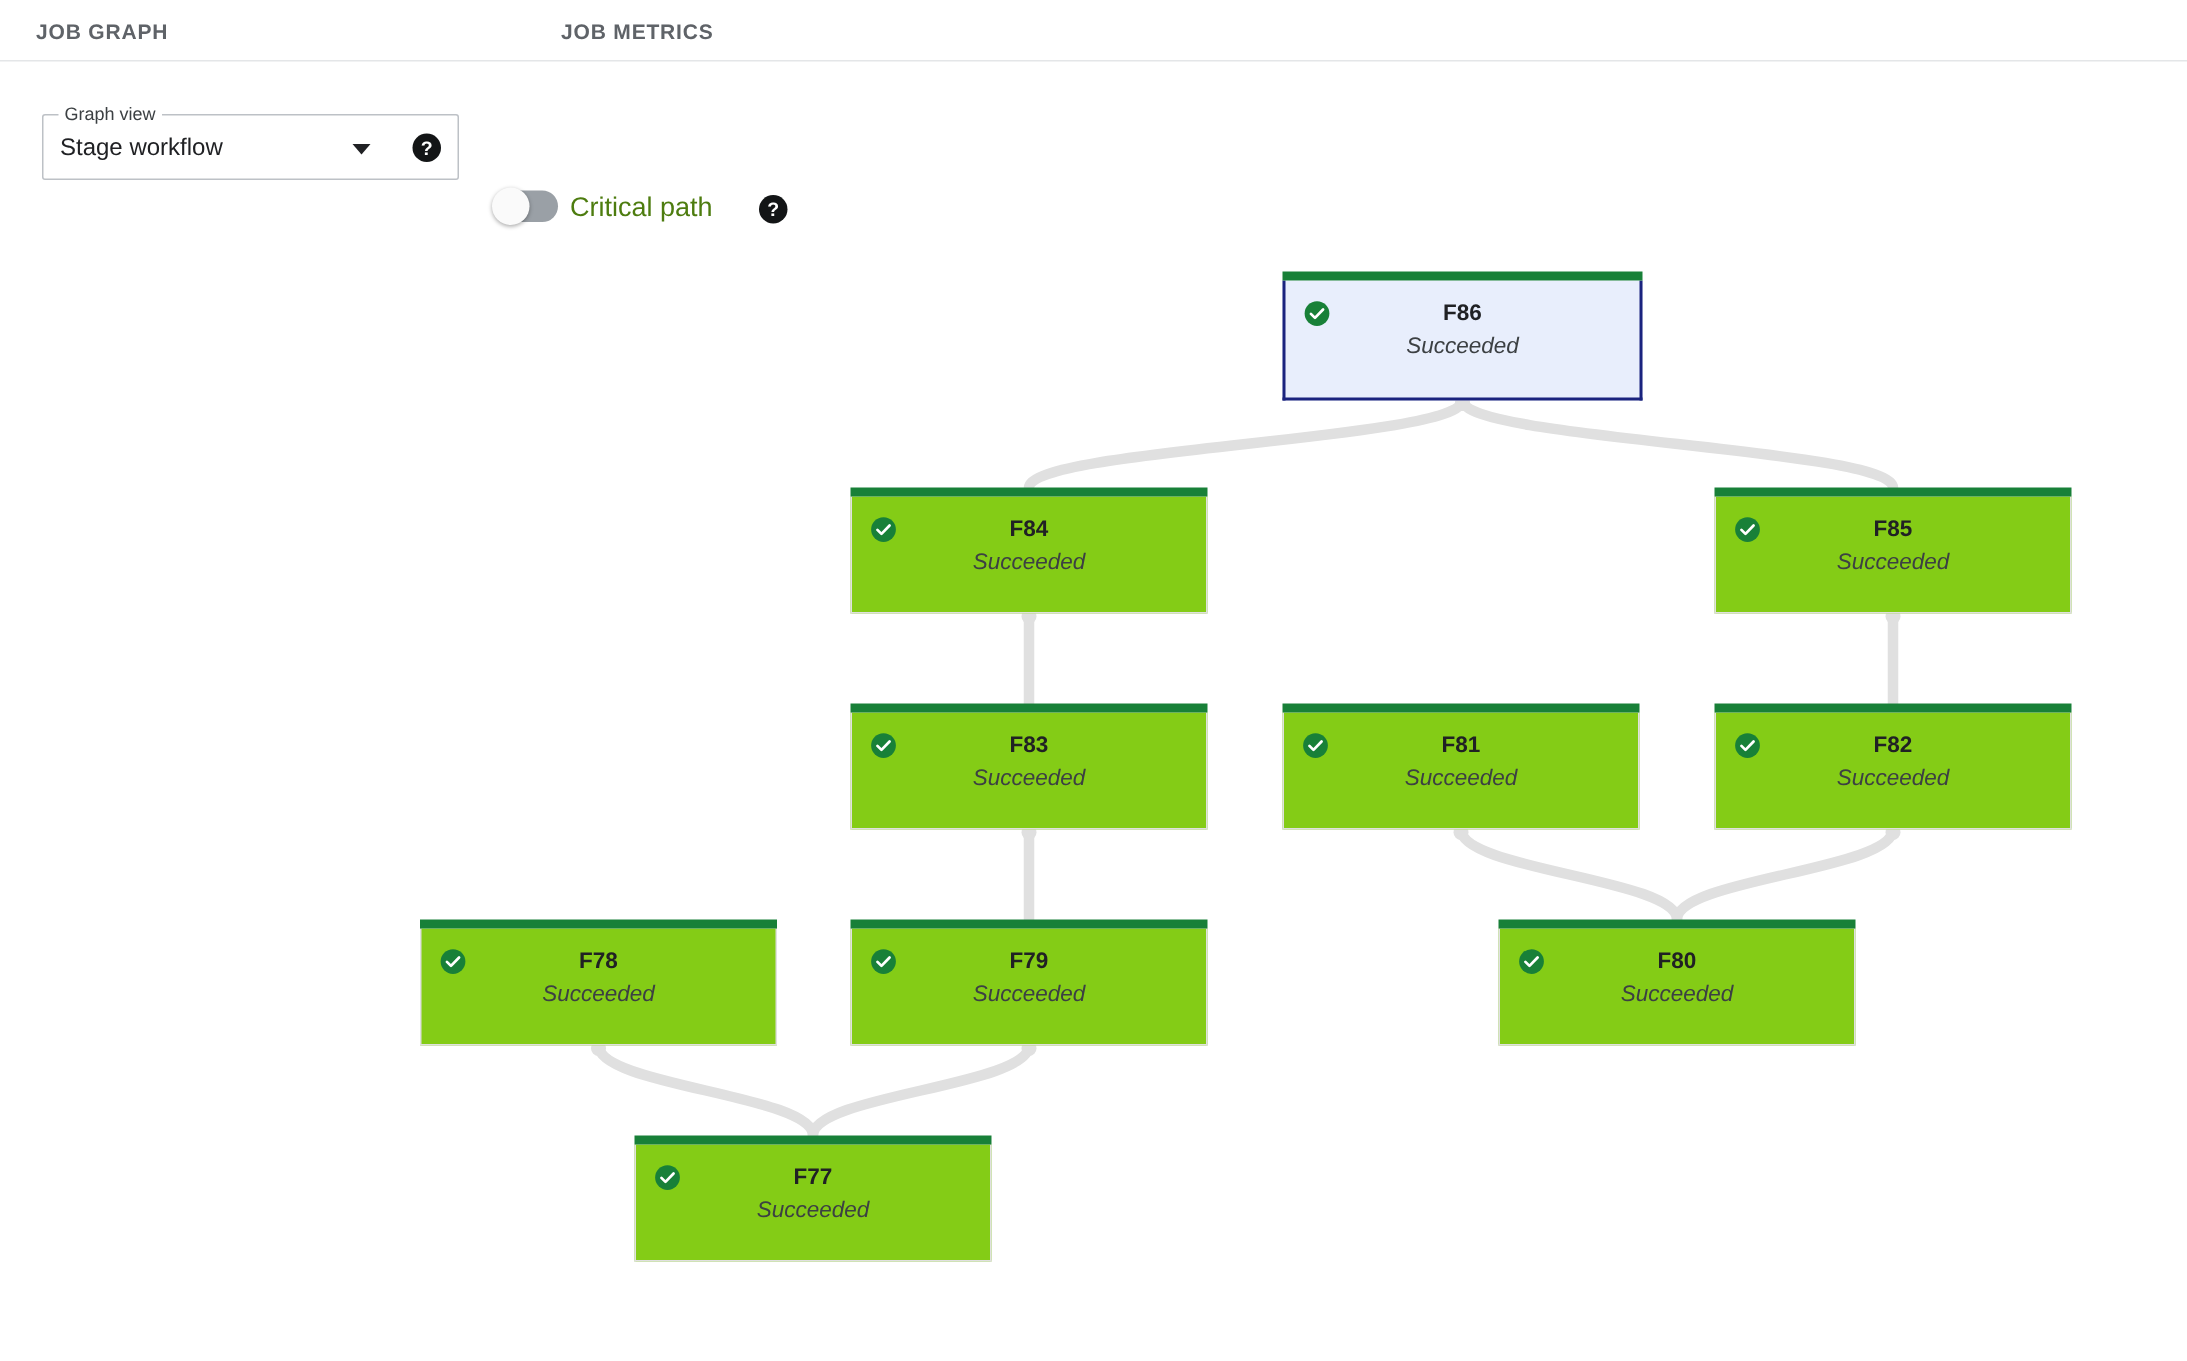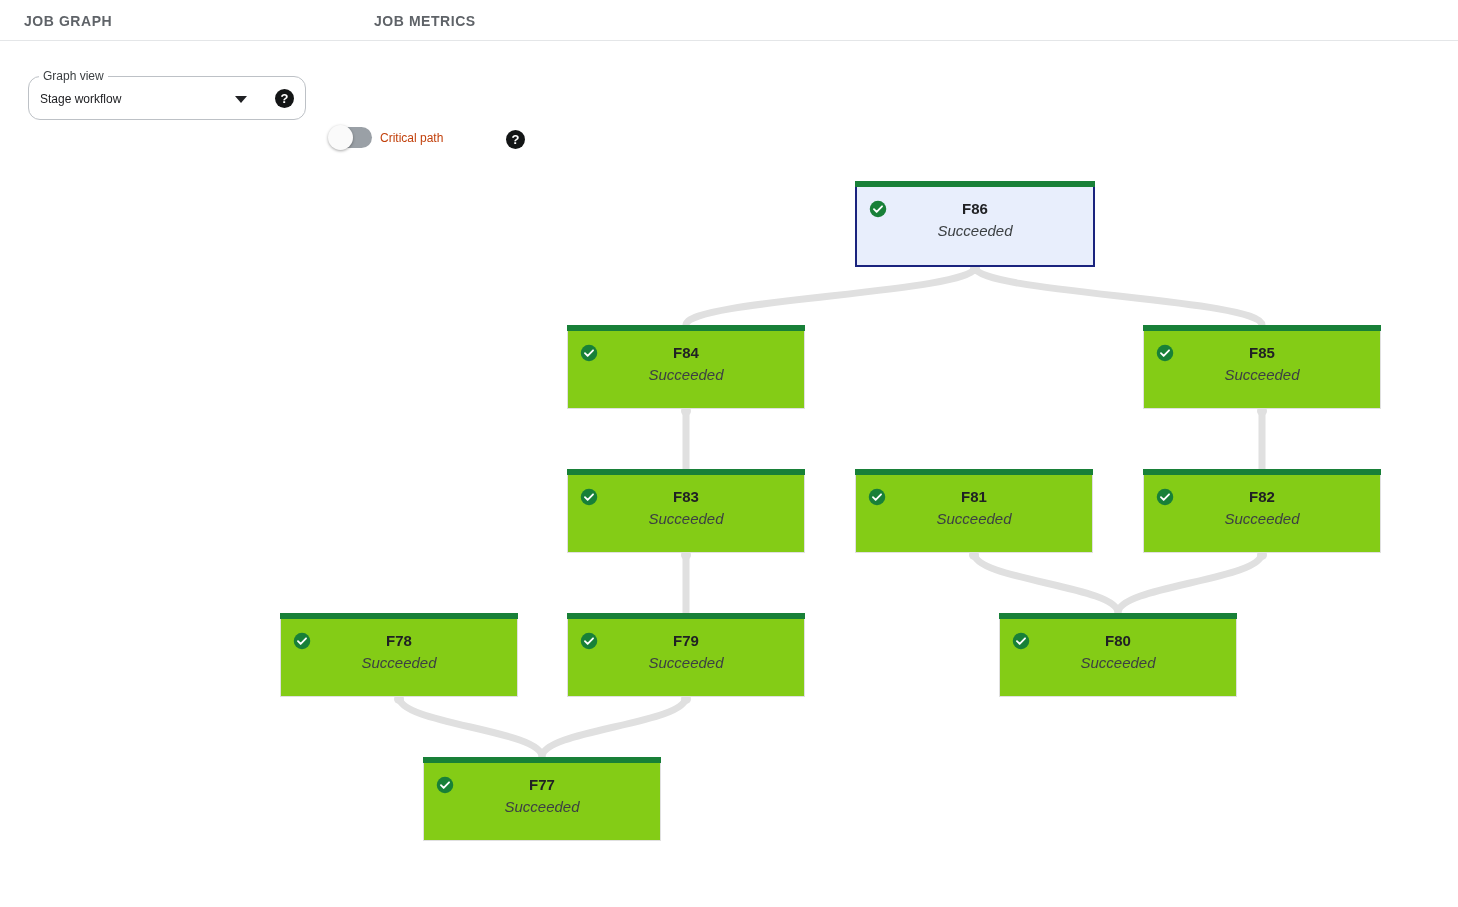--- a/index.html
+++ b/index.html
@@ -57,41 +57,41 @@
     width: 1458px;
     height: 100px;
   }
   .select-field {
     position: absolute;
     left: 28px;
     top: 35px;
     width: 278px;
     height: 44px;
     border: 1px solid #bdc1c6;
-    border-radius: 12px;
+    border-radius: 2px;
     box-sizing: border-box;
     cursor: pointer;
   }
   .select-legend {
     position: absolute;
     left: 10px;
     top: -8px;
     background: #ffffff;
     padding: 0 4px;
     font-size: 12px;
     color: #3c4043;
     line-height: 14px;
     font-weight: 500;
     white-space: nowrap;
   }
   .select-value {
     position: absolute;
     left: 11px;
     top: 11px;
-    font-size: 12px;
+    font-size: 16px;
     color: #202124;
     line-height: 22px;
     white-space: nowrap;
   }
   .select-arrow {
     position: absolute;
     right: 58px;
     top: 19px;
     width: 0; height: 0;
     border-left: 6px solid transparent;
@@ -135,22 +135,22 @@
     width: 25px;
     height: 25px;
     border-radius: 50%;
     background: #fafafa;
     box-shadow: 0 1px 3px rgba(0,0,0,0.35);
   }
   .toggle-label {
     position: absolute;
     left: 380px;
     top: 87px;
-    font-size: 12px;
-    color: #c2410c;
+    font-size: 18px;
+    color: #4d7c0f;
     line-height: 20px;
     white-space: nowrap;
     user-select: none;
   }
 
   
   .graph {
     position: absolute;
     left: 0; top: 0;
     width: 1458px;

